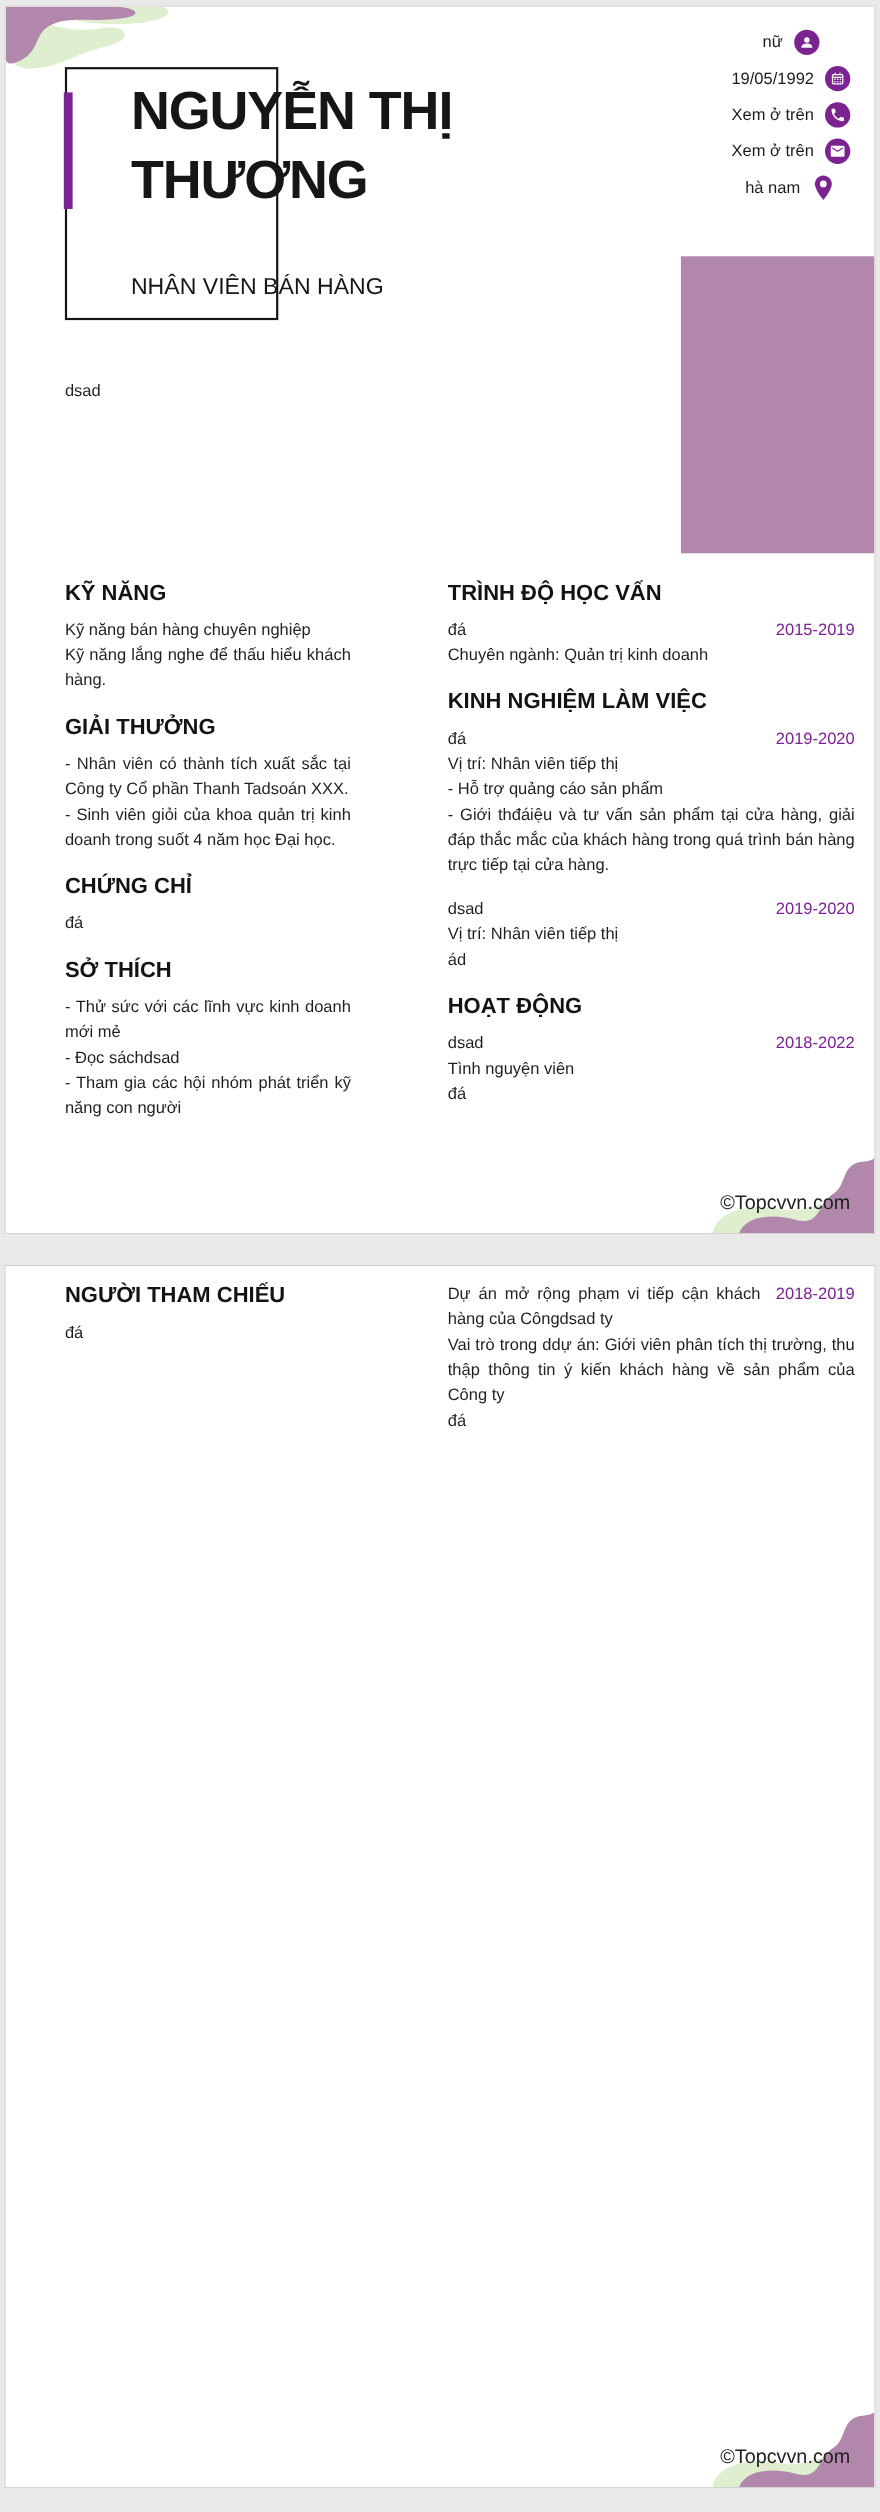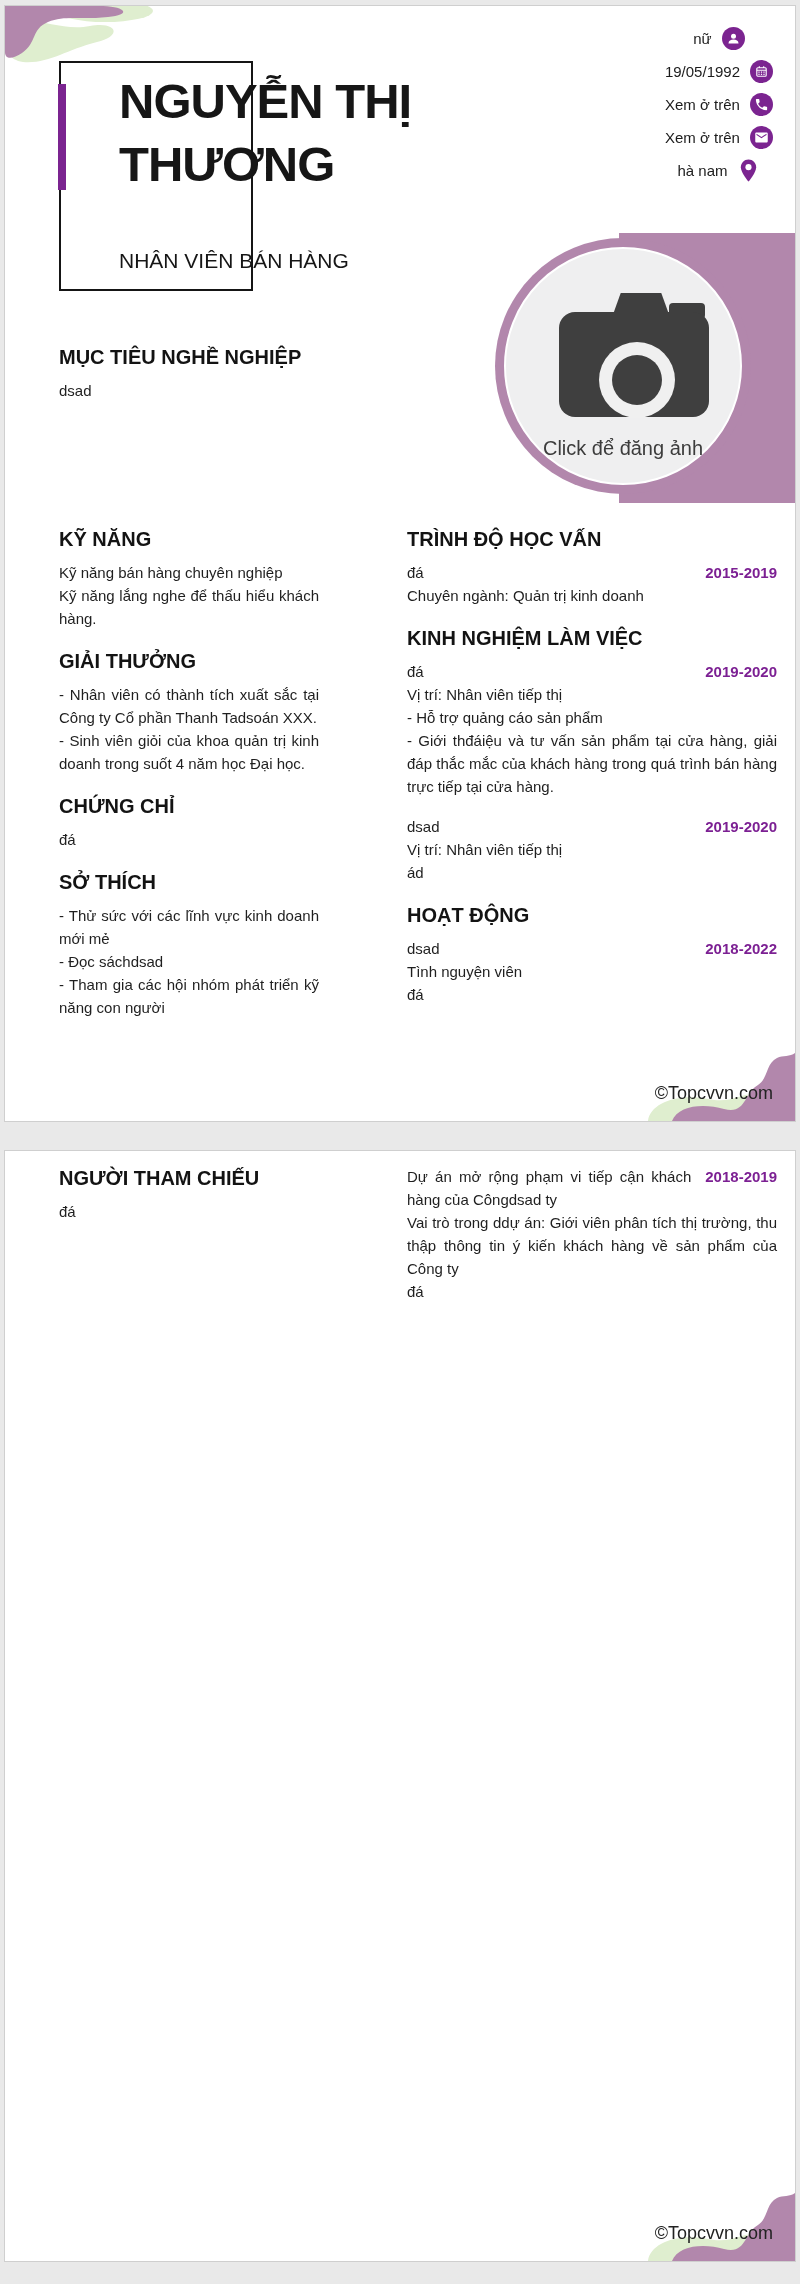--- a/index.html
+++ b/index.html
@@ -42,21 +42,21 @@
   
   .h-sec{font-size:20px;line-height:26px;font-weight:700;color:#131313;margin:18px 0 9px;}
   .h-sec.first{margin-top:0;}
   .objective{position:absolute;left:54px;top:338px;width:430px;}
   .cols{position:absolute;top:520px;left:0;width:100%;}
   .col-left{position:absolute;left:54px;width:260px;}
   .col-right{position:absolute;left:402px;width:370px;}
   .para{font-size:15px;line-height:23px;color:#1f1f1f;margin:0;text-align:justify;}
   .entry{margin:0 0 17px 0;}
   .entry:last-child{margin-bottom:0;}
-  .date{float:right;font-size:15px;line-height:23px;font-weight:700;color:#7c2093;margin-left:14px;}
+  .date{float:right;font-size:15px;line-height:23px;font-weight:400;color:#7c2093;margin-left:14px;}
 
   
   .cols2{position:absolute;top:14px;left:0;width:100%;}
 
   .copyright{position:absolute;right:22px;bottom:17px;font-size:18px;color:#222;z-index:5;}
 </style>
 </head>
 <body>
 
 <div class="canvas">
@@ -125,36 +125,22 @@
 
     <div class="name-frame"></div>
     <div class="name-bar"></div>
     <div class="name">
       <div>NGUYỄN THỊ</div>
       <div>THƯƠNG</div>
     </div>
     <div class="job-title">NHÂN VIÊN BÁN HÀNG</div>
 
     <div class="photo-band"></div>
-    <div class="photo-circle">
-      <div class="photo-inner">
-        <span>
-          <span class="cam-hump"></span>
-          <span class="cam-step"></span>
-          <span class="cam-body"></span>
-          <span class="cam-lens">
-              <span class="cam-hole"></span>
-            </span>
-        </span>
-        <div class="photo-label">Click để đăng ảnh</div>
-      </div>
-    </div>
 
     <div class="objective">
-      <div class="h-sec first">MỤC TIÊU NGHỀ NGHIỆP</div>
       <p class="para">dsad</p>
     </div>
 
     <div class="cols">
 
       <div class="col-left">
         <div>
           <div class="h-sec first">KỸ NĂNG</div>
           <p class="para">Kỹ năng bán hàng chuyên nghiệp</p>
           <p class="para">Kỹ năng lắng nghe để thấu hiểu khách hàng.</p>

